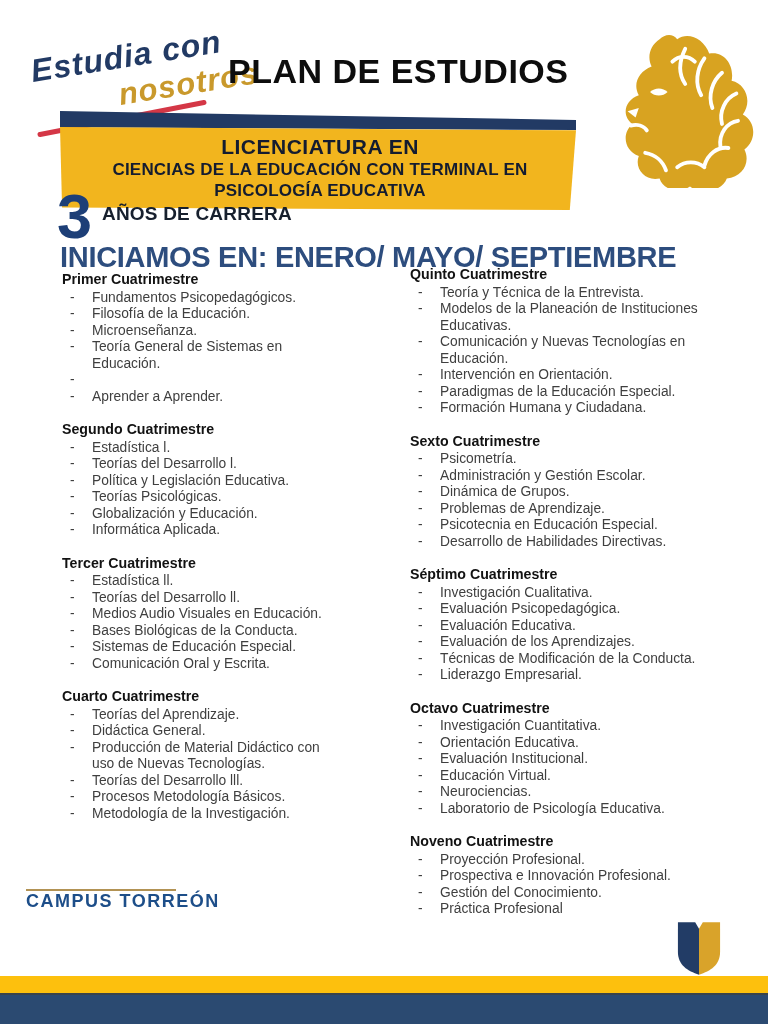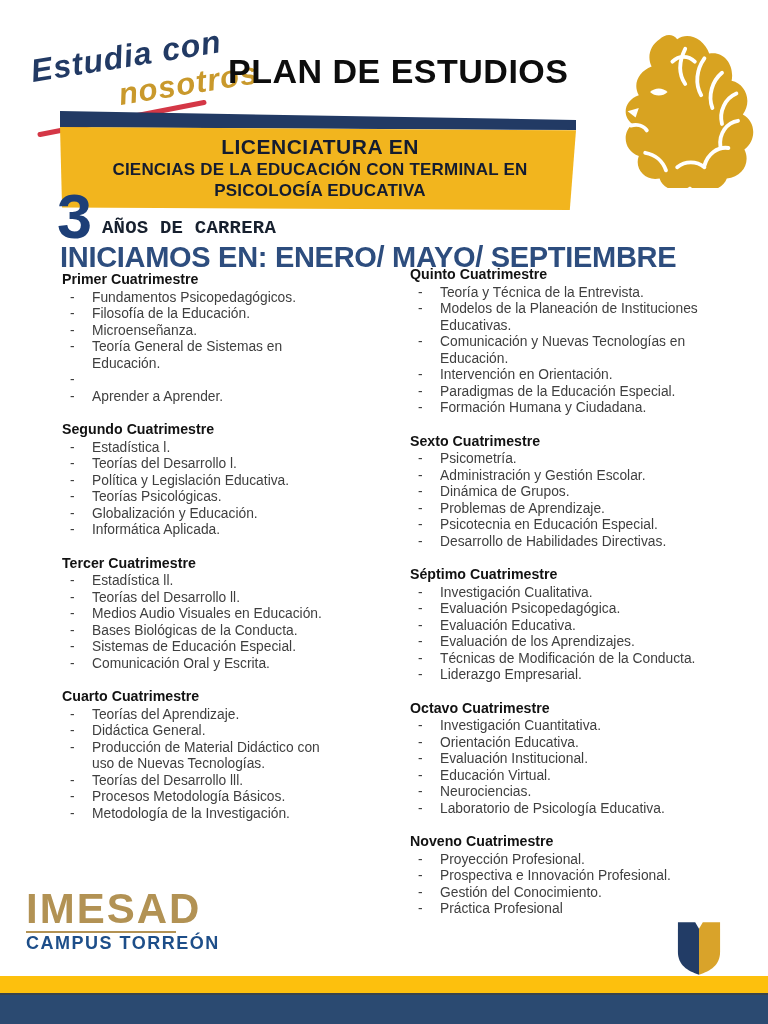--- a/index.html
+++ b/index.html
@@ -23,21 +23,21 @@
   .banner-stripe{height:20px;background:var(--navy,#203a64);
     clip-path:polygon(0 5%,100% 50%,100% 100%,0 86%);}
   .banner-gold{margin-top:-3px;background:var(--gold,#f2b51e);padding:8px 10px 9px 14px;
     clip-path:polygon(0 0,100% 4%,98.8% 100%,.4% 97%);}
   .degree-label{font-size:21px;font-weight:800;color:#141c30;letter-spacing:.5px;}
   .degree-line{font-size:17px;font-weight:800;color:#141c30;line-height:21px;letter-spacing:.2px;}
 
   
   .years-number{position:absolute;left:57px;top:186px;font-size:63px;font-weight:800;
     color:#1d3f77;line-height:60px;}
-  .years-text{position:absolute;left:102px;top:217px;font-family:Liberation Mono, monospace;}
+  .years-text{position:absolute;left:102px;top:203px;}
   .years-label{font-size:19px;font-weight:700;color:#17202e;letter-spacing:.2px;}
   .modality{font-size:19px;font-weight:700;color:#17202e;margin-top:3px;}
   .intake{position:absolute;left:60px;top:241px;font-size:29px;font-weight:800;
     color:var(--steel,#2d4d7e);letter-spacing:-.3px;white-space:nowrap;}
 
   
   .columns{position:absolute;left:62px;top:266px;display:flex;}
   .col{display:block;}
   .col-left{width:278px;margin-right:70px;padding-top:5px;}
   .col-right{width:292px;}
@@ -351,21 +351,20 @@
           </div>
           <div class="course">
             <span class="dash">-</span>
             <span class="txt">Práctica Profesional</span>
           </div>
         </div>
       </div>
   </div>
 
   <div class="imesad-block">
-    <div class="imesad">IMESAD</div>
     <div class="imesad-rule"></div>
     <div class="campus">CAMPUS TORREÓN</div>
   </div>
 
   <div class="cies-block">
     <svg class="shield" viewBox="0 0 48 58" aria-hidden="true">
       <path d="M2 2 L20 2 L24 9 L24 57 C12 53 2 47 2 33 Z" fill="#223c66"></path>
       <path d="M24 9 L28 2 L46 2 L46 33 C46 47 36 53 24 57 Z" fill="#d9a32a"></path>
     </svg>
     <div class="cies-name">CIES</div>

